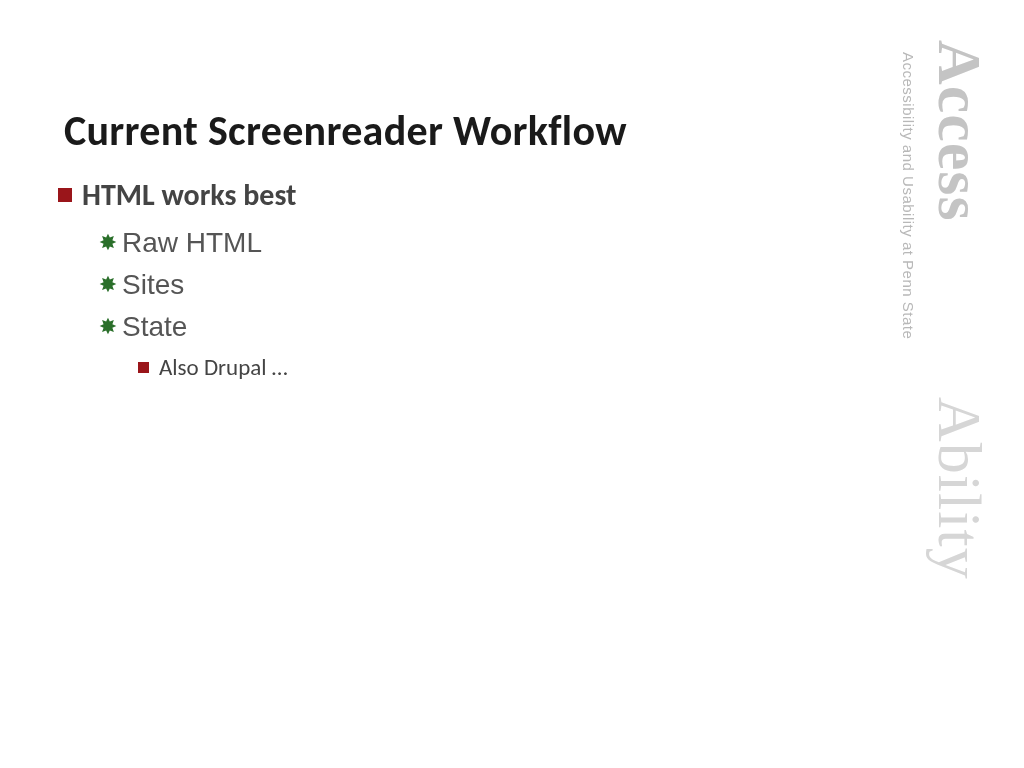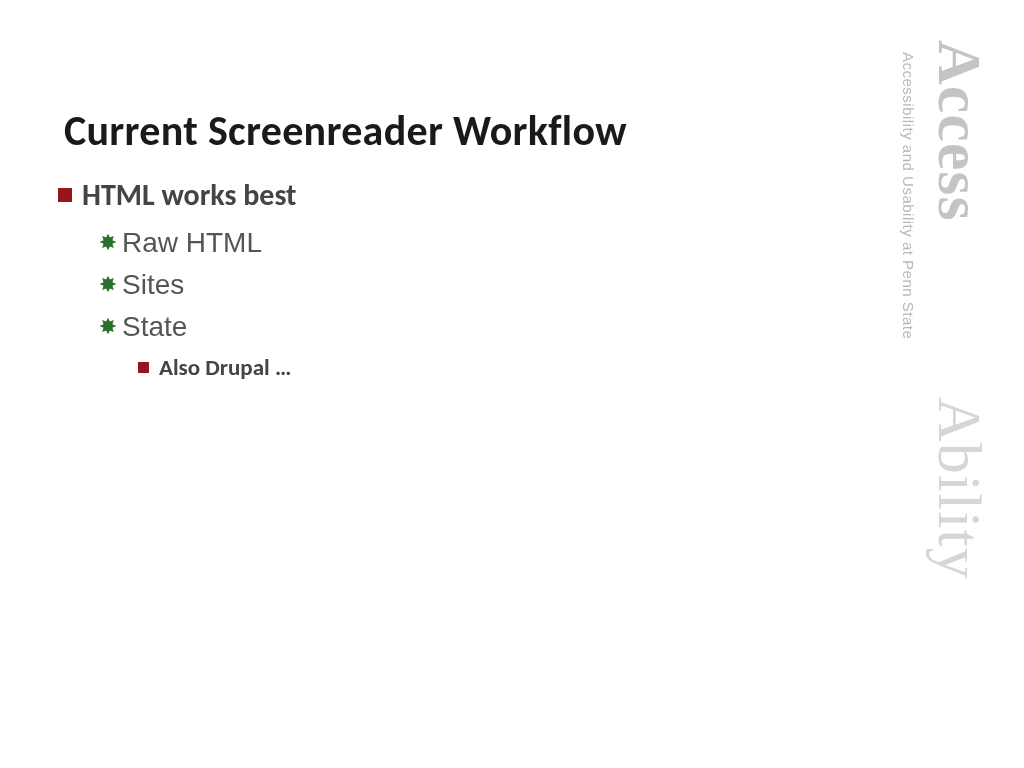--- a/index.html
+++ b/index.html
@@ -72,21 +72,21 @@
       margin-top: 6px;
     }
     .b3 .sq {
       width: 11px; height: 11px;
       background: #9a151a;
       margin-right: 10px;
       flex-shrink: 0;
     }
     .b3 .txt {
       font-size: 23px;
-      font-weight: 700;
+      font-weight: 400;
       color: #444444;
     }
     
     .sidebar {
       position: absolute;
       top: 22px;
       right: 14px;
       width: 110px;
       height: 720px;
       pointer-events: none;

